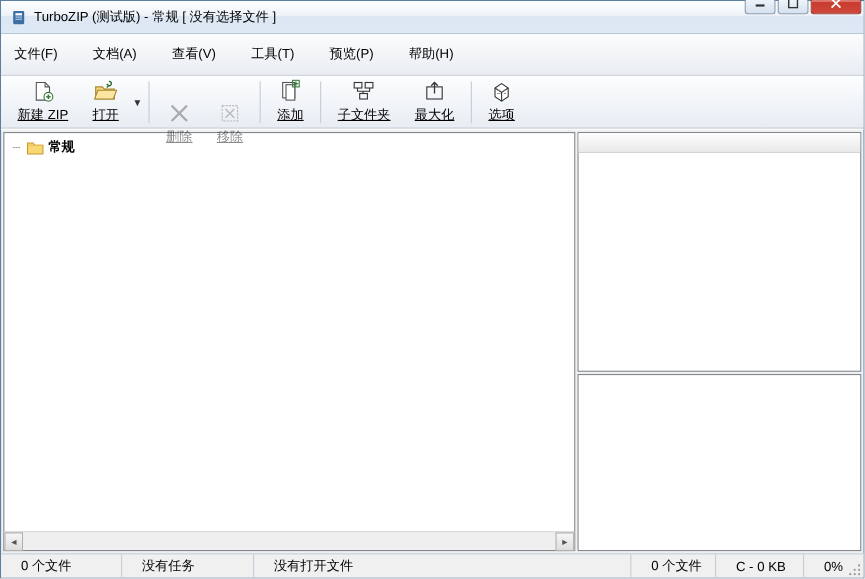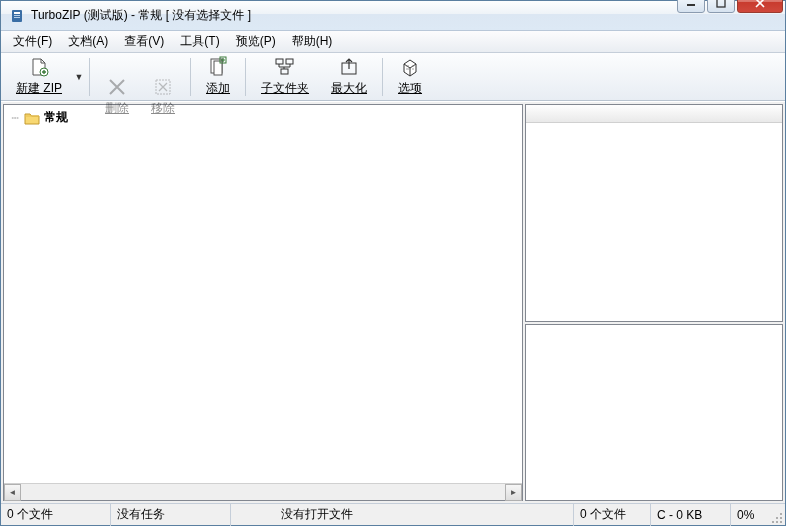--- a/index.html
+++ b/index.html
@@ -42,26 +42,27 @@
   display: flex; align-items: center; justify-content: center;
   font-size: 10px; color: #333;
 }
 .win-btn.close {
   width: 46px;
   background: linear-gradient(to bottom, #e9a09a 0%, #d96e63 45%, #c83b2e 46%, #cf483c 100%);
   border-color: #9a3b30;
   color: #fff;
 }
 .menubar {
-  height: 22px;
+  height: 38px;
   background: linear-gradient(to bottom, #fcfcfd, #e9edf2);
   border-bottom: 1px solid #c5ced9;
   display: flex;
   align-items: center;
   padding-left: 4px;
+  gap: 16px;
 }
 .menu-item {
   padding: 3px 8px;
   color: #000;
   cursor: default;
 }
 .toolbar {
   height: 48px;
   background: linear-gradient(to bottom, #fcfdfe, #e8edf3);
   border-bottom: 1px solid #b9c4d0;
@@ -150,27 +151,27 @@
   height: 22px;
   background: #f0f0f0;
   border-top: 1px solid #c5ced9;
   display: flex;
   align-items: center;
 }
 .status-cell {
   height: 22px;
   display: flex;
   align-items: center;
-  padding: 0 6px;
+  padding: 0 18px;
   border-right: 1px solid #c5ced9;
   font-size: 12px;
   color: #000;
   white-space: nowrap;
 }
-.status-cell.flex { flex: 1; margin-left: 44px; }
+.status-cell.flex { flex: 1; }
 .resize-grip {
   width: 18px; height: 22px;
   display: flex; align-items: flex-end; justify-content: flex-end;
   padding: 2px;
 }
 svg { display: block; }
 </style>
 </head>
 <body>
 
@@ -220,20 +221,30 @@
         <svg width="22" height="22" viewBox="0 0 22 22">
           <path d="M5 3 h8 l4 4 v12 h-12 z" fill="#fff" stroke="#555"></path>
           <path d="M13 3 v4 h4" fill="none" stroke="#555"></path>
           <circle cx="16" cy="16" r="4" fill="#fff" stroke="#3a7a3a"></circle>
           <path d="M16 14 v4 M14 16 h4" stroke="#3a7a3a" stroke-width="1.4"></path>
         </svg>
       </span>
       <span class="lbl">新建 ZIP</span>
     </div>
     <div class="tool-open-wrap">
+      <div class="tool-btn">
+        <span class="ico">
+          <svg width="22" height="22" viewBox="0 0 22 22">
+            <path d="M2 7 h6 l2 2 h9 v9 h-17 z" fill="#f5d57a" stroke="#a8862e"></path>
+            <path d="M4 10 h17 l-3 8 h-17 z" fill="#fae6a0" stroke="#a8862e"></path>
+            <path d="M14 2 c3 0 3 4 0 4 M14 6 l-2 -1.5 M14 6 l-2 1.5" fill="none" stroke="#2a6a2a" stroke-width="1.2"></path>
+          </svg>
+        </span>
+        <span class="lbl">打开</span>
+      </div>
       <div class="tool-dd">▼</div>
     </div>
     <div class="tool-sep"></div>
     <div class="tool-btn disabled">
       <span class="ico">
         <svg width="22" height="22" viewBox="0 0 22 22">
             <path d="M4 4 L18 18 M18 4 L4 18" stroke="#555" stroke-width="2"></path>
           </svg>
       </span>
       <span class="lbl">删除</span>

